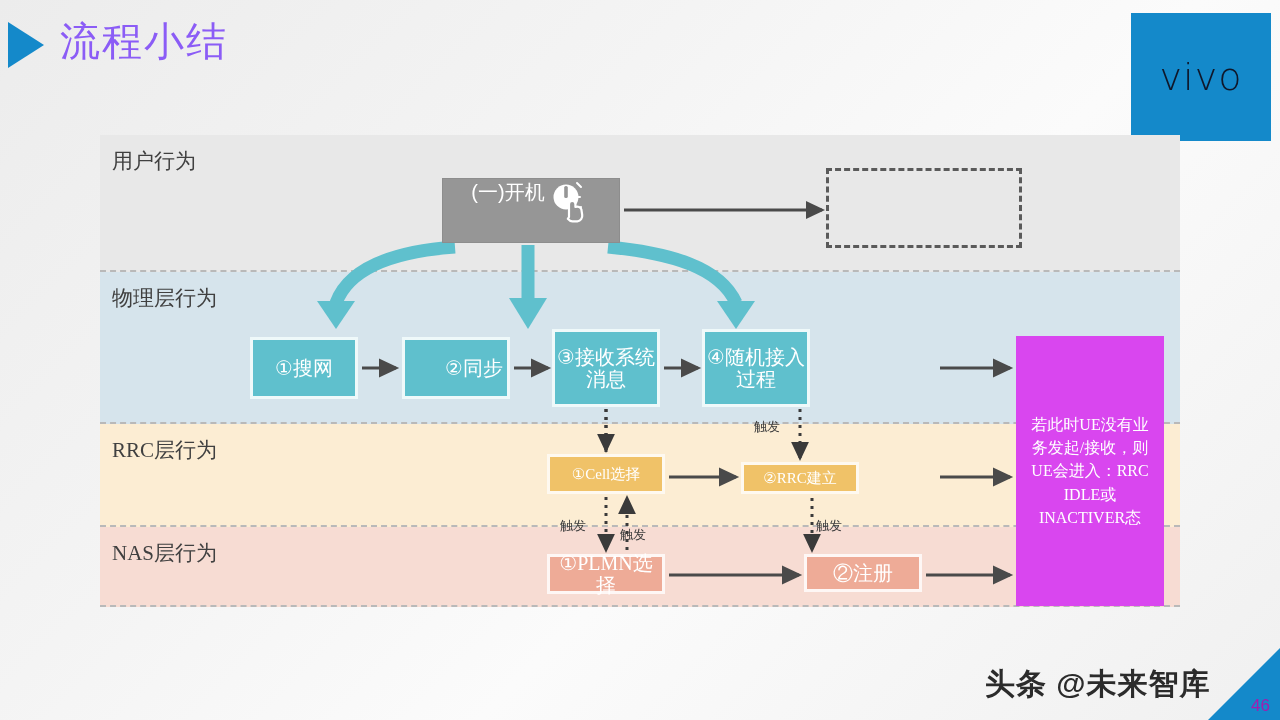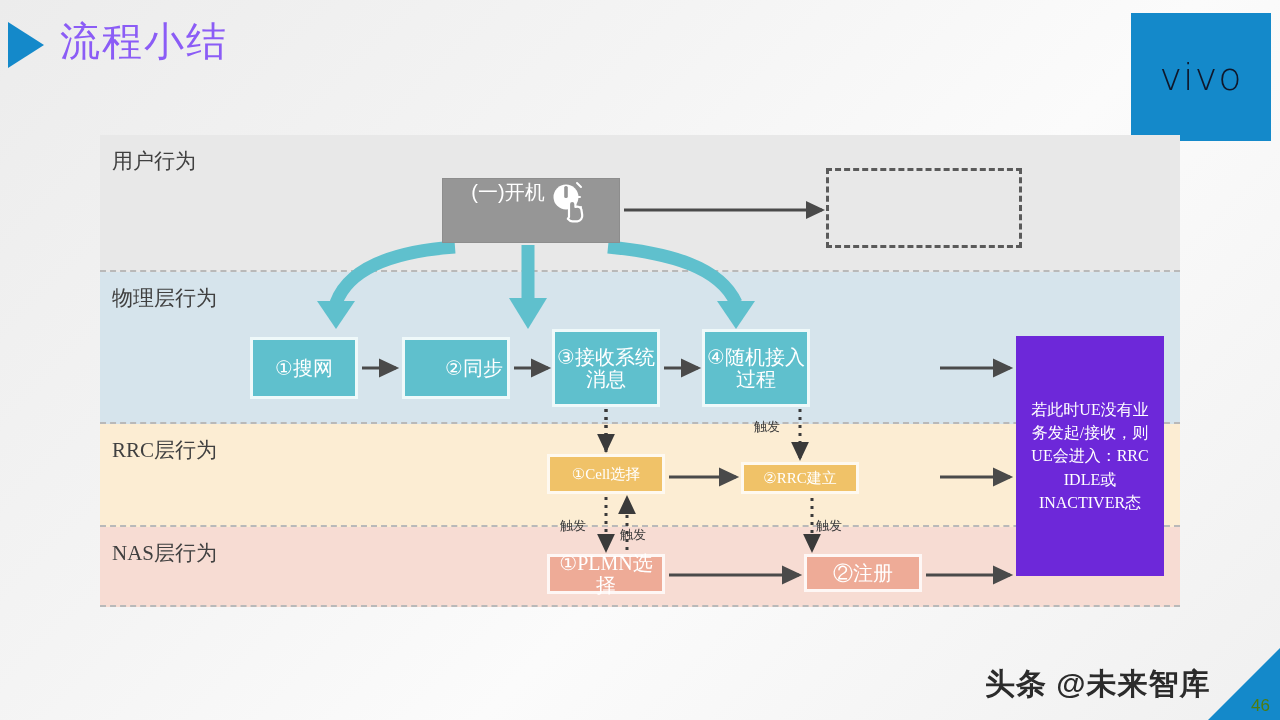--- a/index.html
+++ b/index.html
@@ -95,22 +95,22 @@
   
   #node-r1 { left: 447px; top: 319px; width: 118px; height: 40px; }
   #node-r2 { left: 641px; top: 327px; width: 118px; height: 32px; }
 
   
   #node-n1 { left: 447px; top: 419px; width: 118px; height: 40px; }
   #node-n2 { left: 704px; top: 419px; width: 118px; height: 38px; }
 
   
   #node-summary {
-    position: absolute; left: 916px; top: 201px; width: 148px; height: 240px;
-    background: #6d28d9; color: #ffffff;
+    position: absolute; left: 916px; top: 201px; width: 148px; height: 270px;
+    background: #d946ef; color: #ffffff;
     display: flex; align-items: center; justify-content: center;
     text-align: center; font-size: 16px; line-height: 1.45;
     font-family: "Liberation Serif", serif;
     padding: 6px 8px;
   }
 
   
   #arrows { position: absolute; left: 0; top: 0; width: 1080px; height: 490px;
             pointer-events: none; }
 
@@ -131,21 +131,21 @@
     letter-spacing: 1px; white-space: nowrap;
   }
   #corner-triangle {
     position: absolute; right: 0; bottom: 0;
     width: 0; height: 0;
     border-bottom: 72px solid #1489ca;
     border-left: 72px solid transparent;
   }
   #page-number {
     position: absolute; right: 10px; bottom: 4px;
-    color: #4d7c0f; font-size: 17px;
+    color: #a21caf; font-size: 17px;
   }
 </style>
 </head>
 <body>
 
 <div id="header">
   <div id="title-marker"></div>
   <div id="page-title">流程小结</div>
   <div id="vivo-logo">
     <span id="vivo-logo-text">vivo</span>

